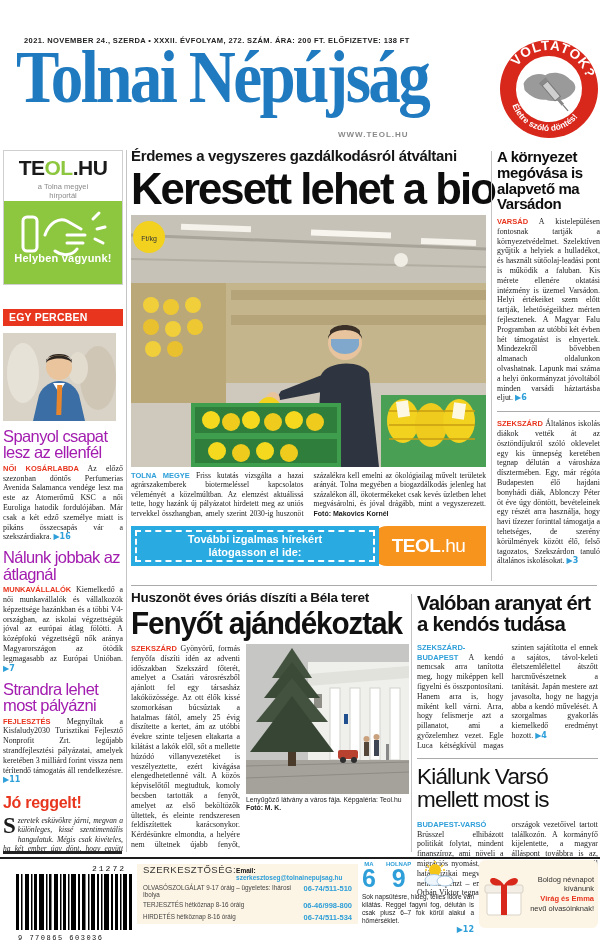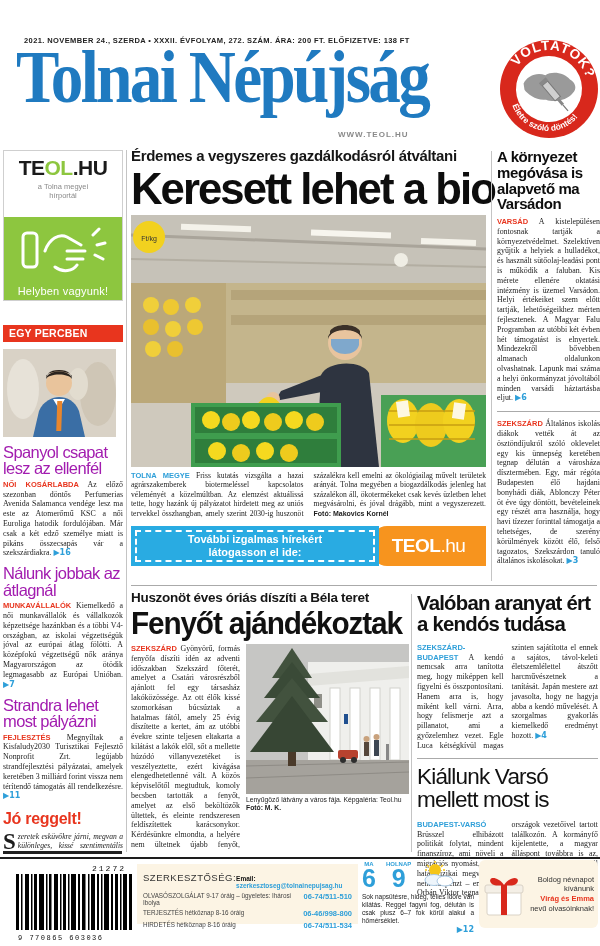--- a/index.html
+++ b/index.html
@@ -20,24 +20,24 @@
   .tag.blue { color:#2e9fd9; }
   .pref { color:#2e9fd9; font-weight:bold; font-size:8px; font-family:"DejaVu Sans",sans-serif; white-space:nowrap; }
   .btext { font-family:"Liberation Serif",serif; font-size:7.9px; line-height:1.24; text-align:justify; color:#1c1c1c; }
   .vrule { position:absolute; width:1px; background:#c4c4c4; }
   .hrule { position:absolute; height:1px; background:#aaa; }
   
   .sidebar { position:absolute; left:3px; top:150px; width:120px; height:702px; overflow:hidden; }
   .teolbox { border:1px solid #cfcfcf; background:#fff; }
   .teollogo { text-align:center; padding-top:5px; font-size:21px; font-weight:bold; letter-spacing:-.5px; color:#1a1a1a; }
   .teollogo .green { color:#8dc63f; }
-  .teoltag { text-align:center; font-size:7.5px; color:#8a8a8a; line-height:1.25; padding:2px 0 16px; }
+  .teoltag { text-align:center; font-size:7.5px; color:#8a8a8a; line-height:1.25; padding:2px 0 0; }
   .greenblock { background:#8dc63f; height:83px; position:relative; }
   .greenblock svg { position:absolute; left:50%; top:4px; transform:translateX(-50%); }
-  .slogan { position:absolute; bottom:3px; width:100%; text-align:center; color:#fff; font-weight:normal; font-size:11px; letter-spacing:.2px; }
+  .slogan { position:absolute; bottom:20px; width:100%; text-align:center; color:#fff; font-weight:bold; font-size:11px; letter-spacing:.2px; }
   .redbar { background:#e8351e; color:#fff; font-weight:bold; font-size:10.5px; padding:2px 0 3px 6px; margin-top:24px; letter-spacing:.2px; }
   .portrait { margin-top:7px; width:113px; height:88px; display:block; }
   .sb-title { font-size:16.5px; line-height:1.0; letter-spacing:-.6px; color:#a21caf; margin-top:7px; font-weight:400; }
   .sb-text { margin-top:3px; }
   .greet-title { color:#e8351e; font-size:16px; font-weight:bold; margin-top:9px; letter-spacing:-.3px; }
   .greet { font-family:"Liberation Serif",serif; font-style:italic; font-size:7.6px; line-height:1.22; text-align:justify; color:#1c1c1c; margin-top:4px; }
   .dropcap { float:left; font-size:23px; line-height:.85; padding-right:2px; font-style:normal; font-weight:bold; }
   .sb-heavy { position:absolute; left:3px; top:851px; width:119px; height:3px; background:#222; }
   
   .center-top { position:absolute; left:131px; top:147px; width:355px; }
@@ -73,21 +73,21 @@
   .lr-title1 { font-size:21px; font-weight:bold; letter-spacing:-.8px; line-height:1.02; transform:scaleX(.97); transform-origin:left; }
   .lr-title2 { font-size:22.5px; font-weight:400; letter-spacing:-.8px; line-height:1.05; }
   .cols2 { column-count:2; column-gap:8px; margin-top:8px; }
   .lr-div { height:1px; background:#aaa; margin:7px 0 6px; }
   
   .footline { position:absolute; left:0; top:857px; width:600px; height:2px; background:#1d1d1d; }
   .barcode { position:absolute; left:16px; top:866px; width:116px; height:74px; }
   .bc-num { position:absolute; right:6px; top:-2px; font-size:8px; letter-spacing:2px; font-family:"Liberation Mono",monospace; }
   .bc-bars { position:absolute; left:0; top:8px; width:116px; height:56px; }
   .bc-digits { position:absolute; left:0; bottom:-2px; font-size:7px; letter-spacing:1.5px; font-family:"Liberation Mono",monospace; background:#fff; padding:0 2px; }
-  .editorial { position:absolute; left:137px; top:864px; width:221px; height:60px; background:#fcf4e4; padding:8px 6px; }
+  .editorial { position:absolute; left:137px; top:864px; width:221px; height:60px; background:#fcf4e4; padding:0 6px; }
   .ed-head { display:flex; justify-content:space-between; align-items:baseline; }
   .ed-title { font-size:9.5px; letter-spacing:.5px; color:#333; }
   .ed-mail { font-size:6.5px; font-weight:bold; }
   .ed-mail a { color:#2e9fd9; text-decoration:none; }
   .ed-row { display:flex; justify-content:space-between; margin-top:3px; }
   .ed-label { font-size:6.3px; color:#444; }
   .ed-phone { font-size:7.5px; font-weight:bold; color:#2e9fd9; white-space:nowrap; }
   .weather { position:absolute; left:362px; top:861px; width:112px; }
   .w-row { display:flex; align-items:flex-start; gap:10px; }
   .w-col { text-align:center; }

